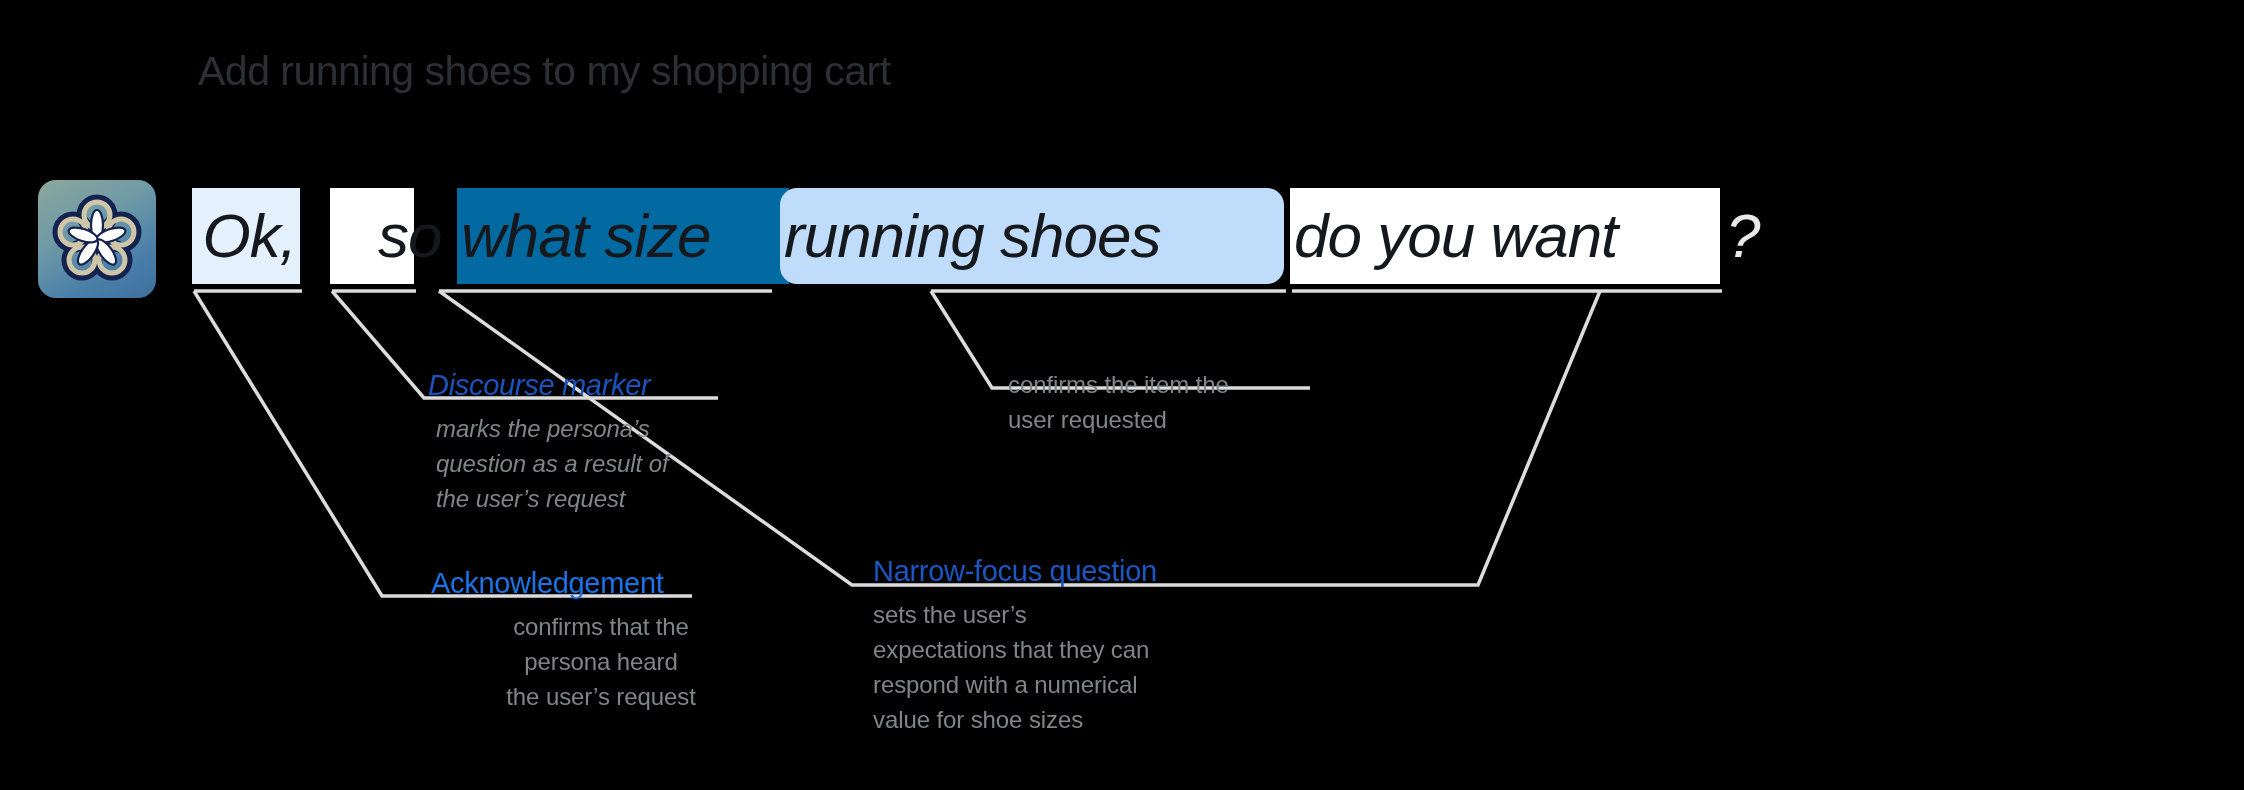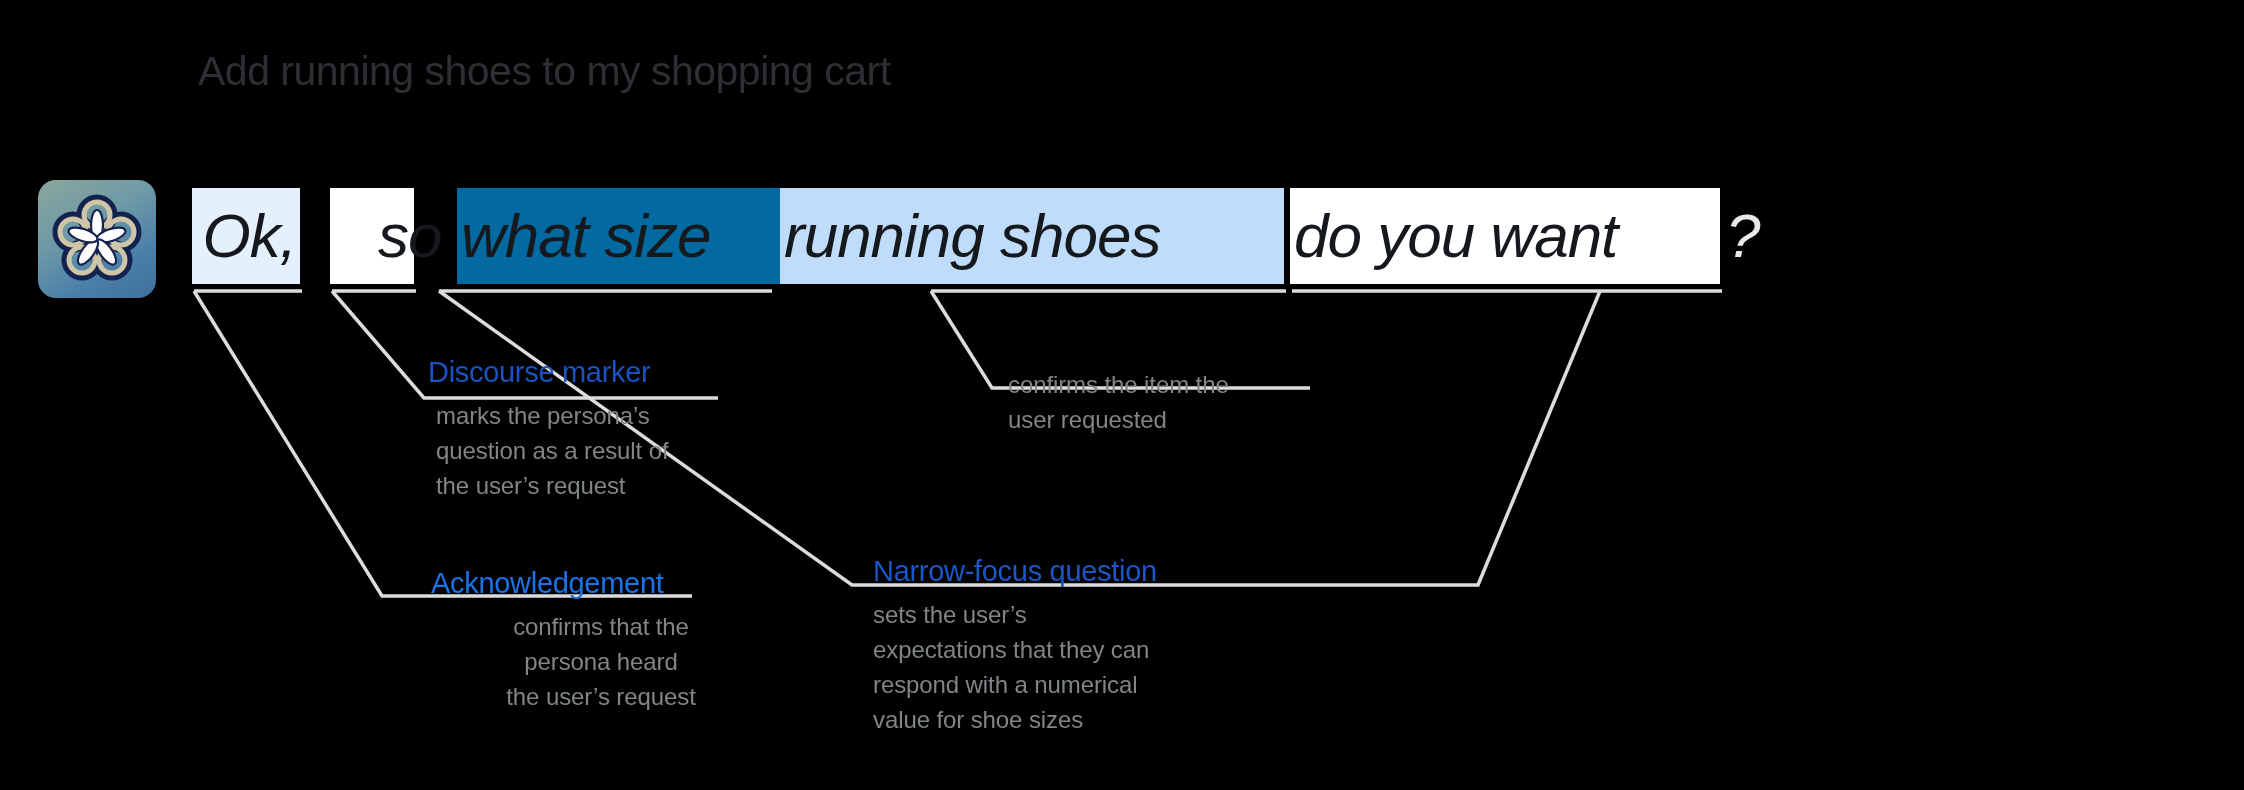--- a/index.html
+++ b/index.html
@@ -101,21 +101,21 @@
           <ellipse cx="-9" cy="12" rx="6" ry="15" transform="rotate(216 -9 12)"></ellipse>
           <ellipse cx="-14" cy="-5" rx="6" ry="15" transform="rotate(288 -14 -5)"></ellipse>
         </g>
       </g>
     </svg>
   </div>
 
   <div class="utt" style="left:192px;  width:108px; background:#e4f0fb;text-align:right;">Ok,</div>
   <div class="utt" style="left:330px;  width:84px;  background:#ffffff;padding-left:48px;">so</div>
   <div class="utt" style="left:437px;  width:332px; background:#0369a1;margin-left:20px;">what size</div>
-  <div class="utt" style="left:780px;  width:504px; background:#bfdcfa;">running shoes</div>
+  <div class="utt" style="left:780px;  width:504px; background:#bfdcfa;border-radius:17px;">running shoes</div>
   <div class="utt" style="left:1290px; width:430px; background:#ffffff;">do you want</div>
   <div class="utt plain" style="left:1722px;">?</div>
 
   <svg id="leaders">
     <g stroke="#dcdcdc" stroke-width="3.5" fill="none" stroke-linejoin="miter">
 
       <path d="M 194 291 L 302 291"></path>
       <path d="M 194 291 L 382 596 L 692 596"></path>
 
       <path d="M 332 291 L 416 291"></path>
@@ -125,21 +125,21 @@
       <path d="M 439 291 L 852 585 L 1230 585"></path>
 
       <path d="M 931 291 L 1286 291"></path>
       <path d="M 931 291 L 992 388 L 1310 388"></path>
 
       <path d="M 1292 291 L 1722 291"></path>
       <path d="M 1600 291 L 1478 585 L 1230 585"></path>
     </g>
   </svg>
 
-  <div class="anno" style="left:428px; top:355px; width:330px;">
+  <div class="anno" style="left:428px; top:368px; width:330px;font-style:italic;">
     <div class="anno-head" style="color:#1a53c0;">Discourse marker</div>
     <div class="anno-body" style="margin-left:8px;">marks the persona’s
 question as a result of
 the user’s request</div>
   </div>
 
   <div class="anno" style="left:1000px; top:358px; width:350px;">
     <div class="anno-body" style="margin-left:8px;">confirms the item the
 user requested</div>
   </div>

